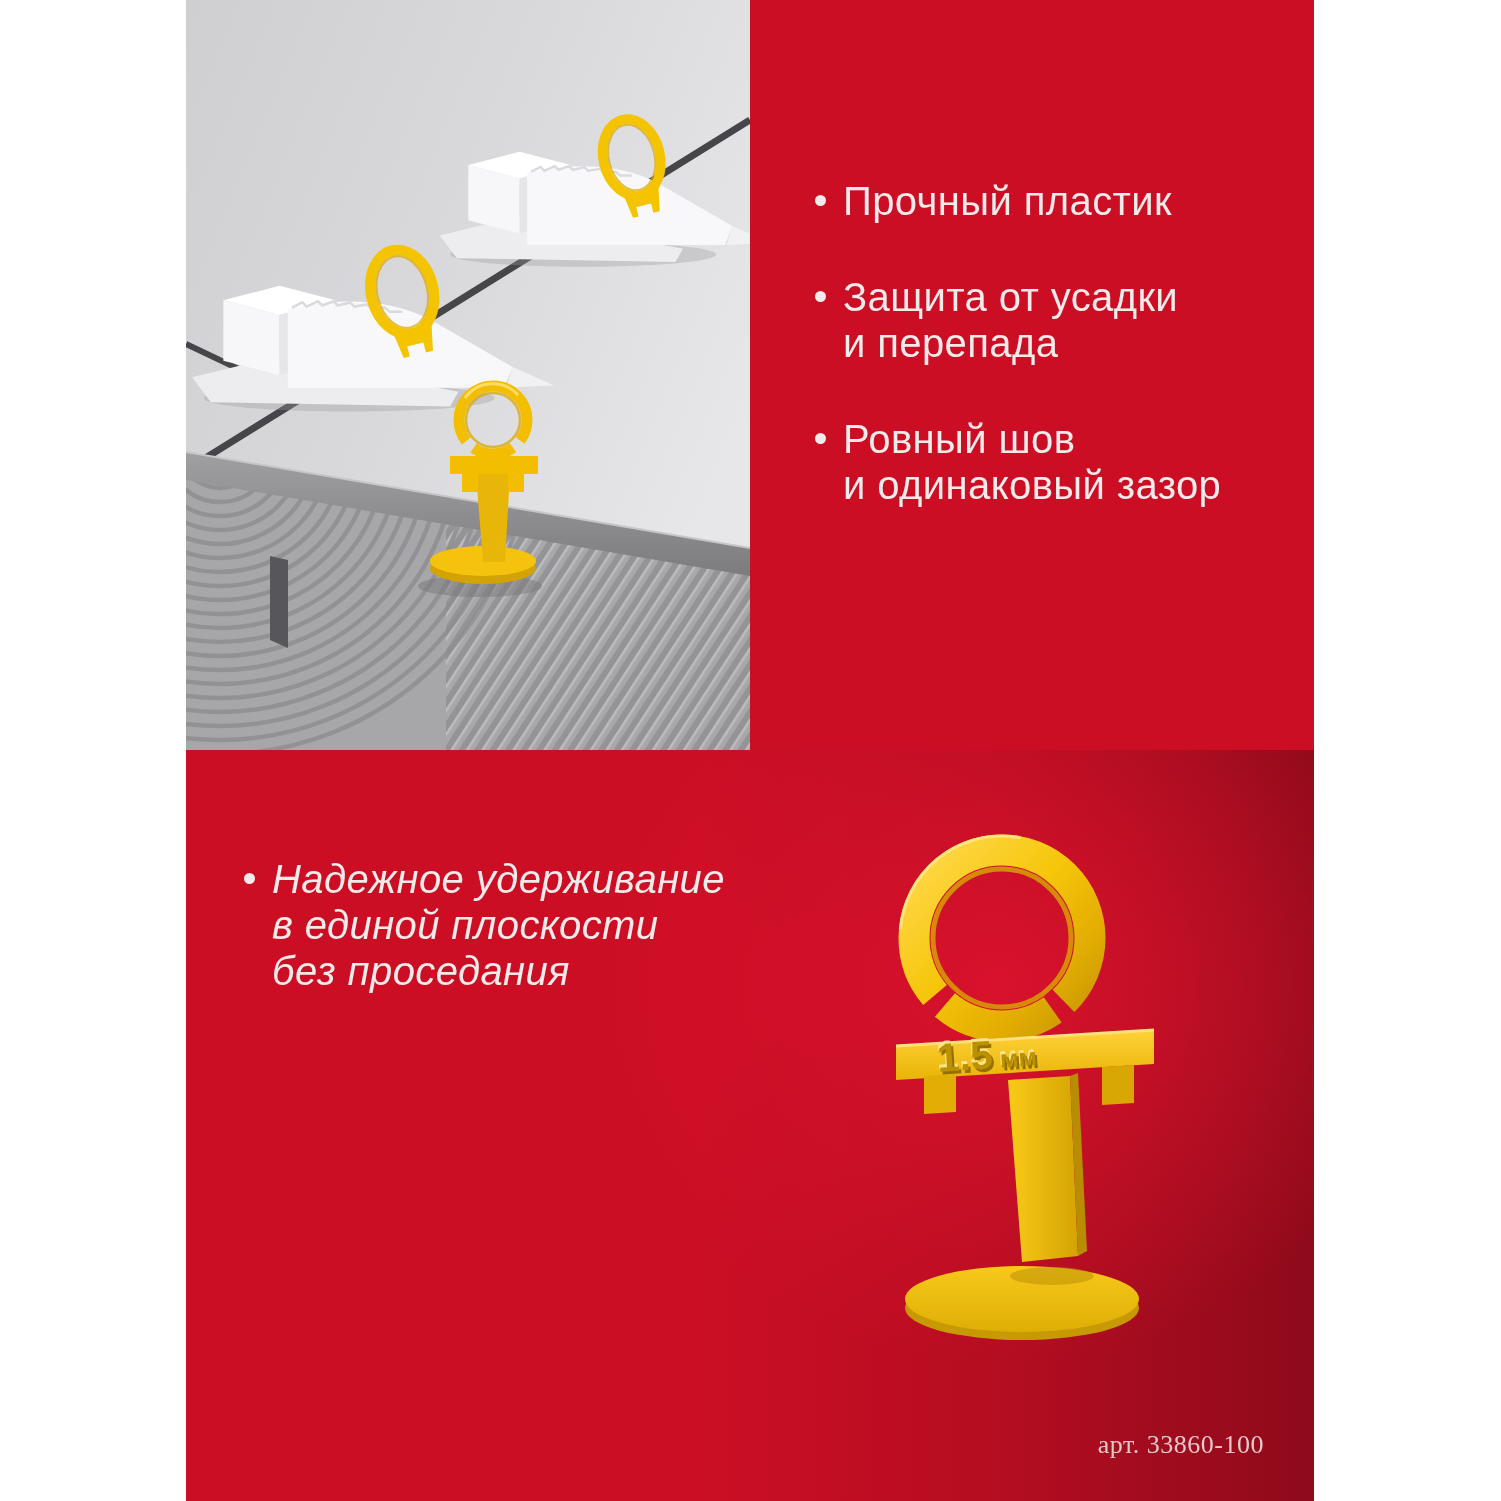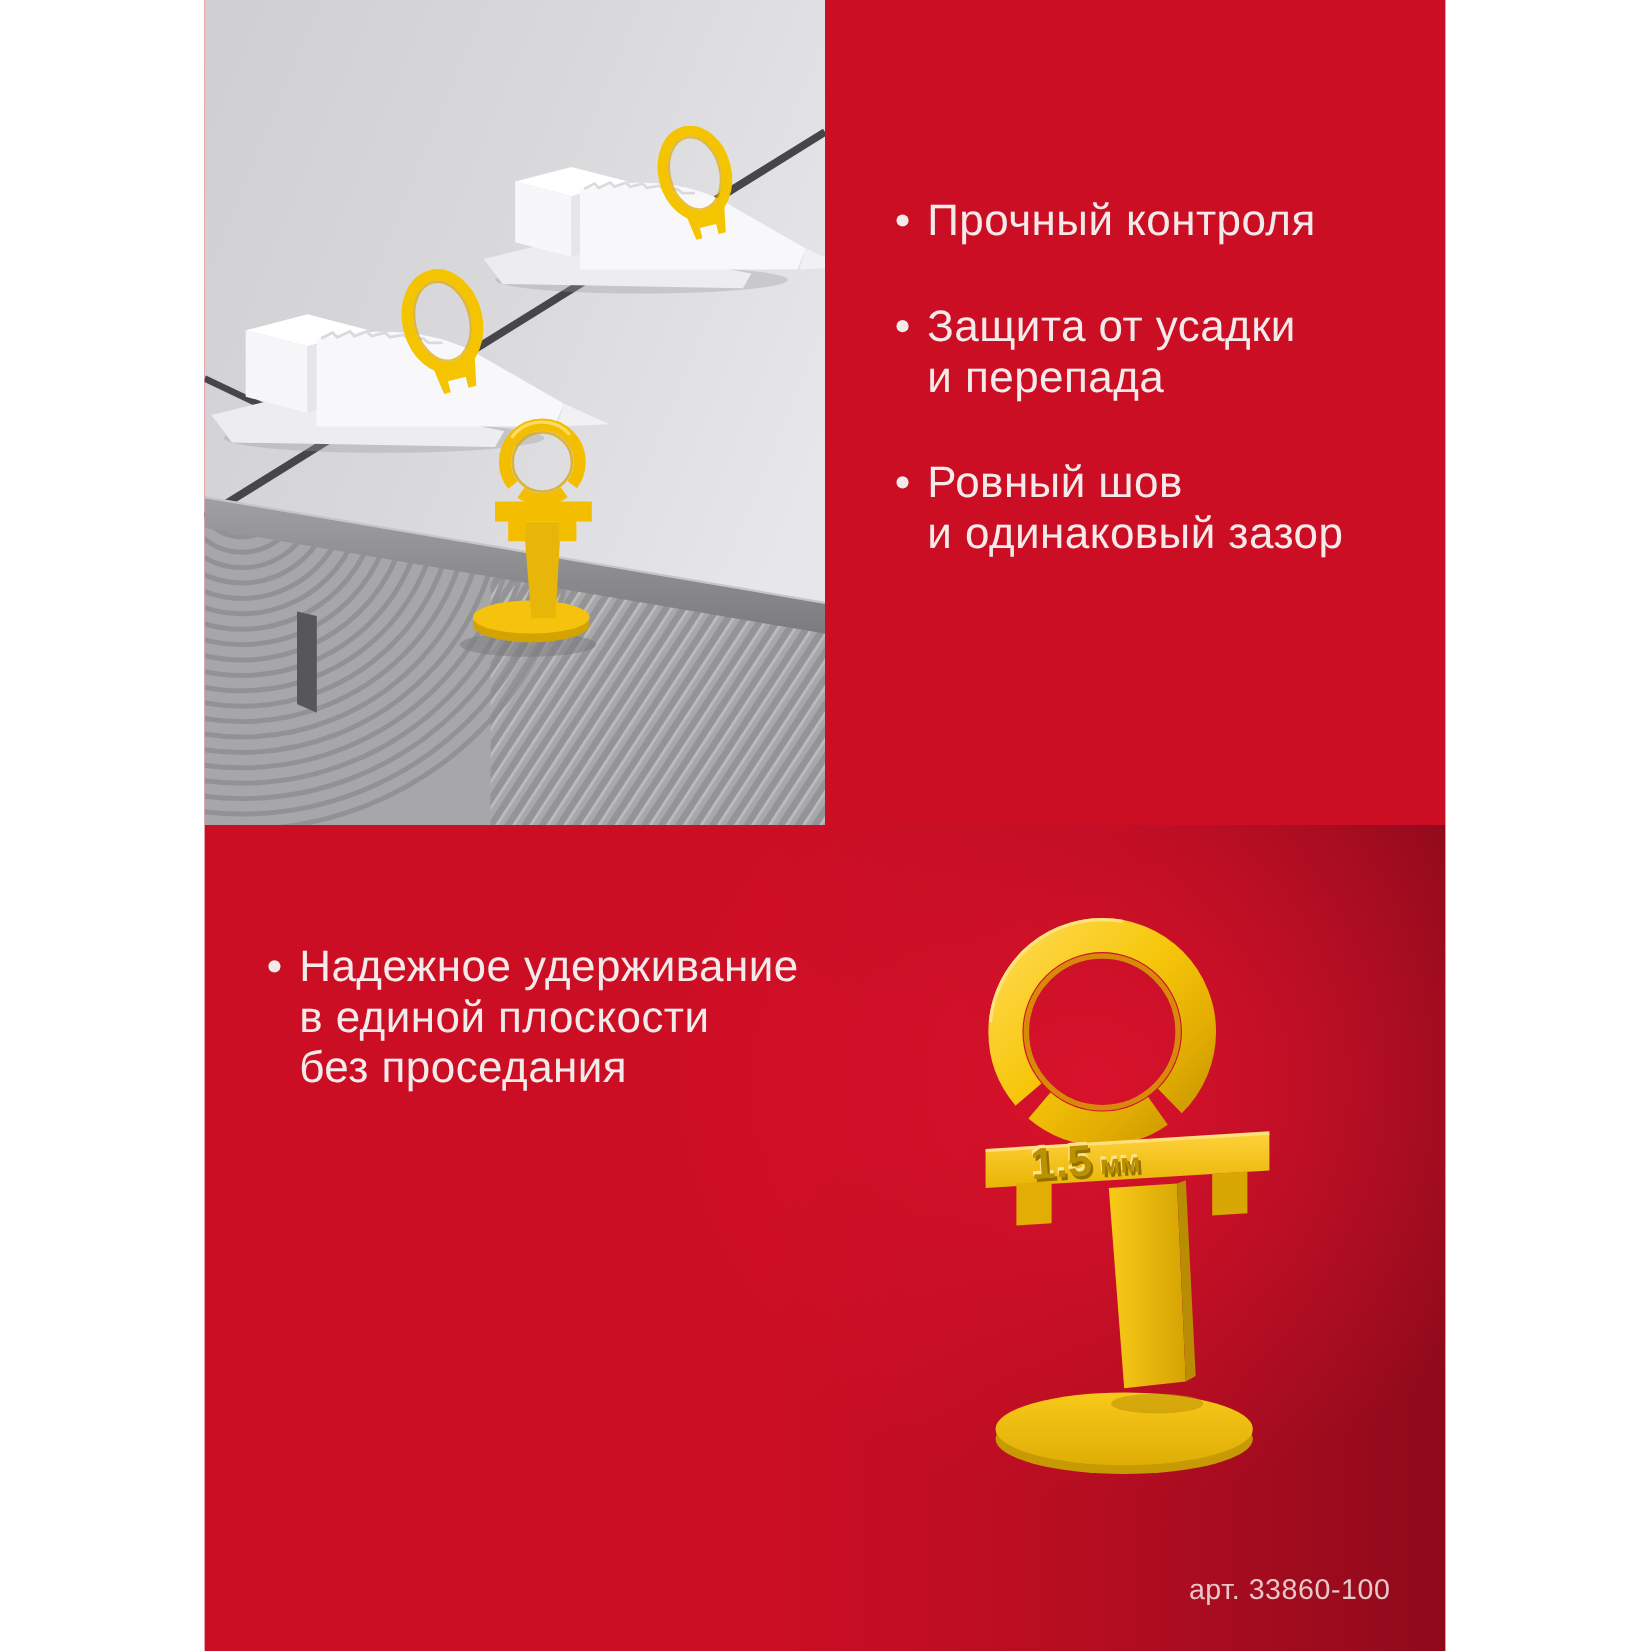--- a/index.html
+++ b/index.html
@@ -27,24 +27,24 @@
   ul.features li{
     position:relative;font-size:40px;line-height:46px;
   }
   ul.features li::before{
     content:"";position:absolute;left:-28px;top:17px;width:11px;height:11px;border-radius:50%;
     background:#f3eae9;
   }
   .features-top{left:843px;top:178px;width:460px;}
   .features-top li{margin-bottom:50px;}
   .features-bottom{left:272px;top:856px;width:560px;}
-  .features-bottom li{margin-bottom:68px;font-size:41px;}
+  .features-bottom li{margin-bottom:68px;font-size:41px;font-style:italic;}
   .sku{
     position:absolute;right:237px;top:1430px;
-    font-size:26px;letter-spacing:.5px;color:#e8c7c9;font-weight:400;
+    font-size:26px;letter-spacing:.5px;color:#e8c7c9;font-weight:400;font-family:Liberation Serif, serif;
   }
   .emboss-big{font-size:40px;font-weight:bold;}
   .emboss-small{font-size:25px;font-weight:bold;}
 </style>
 </head>
 <body>
 
 <div class="page">
 
   <div class="red-top"></div>
@@ -132,21 +132,21 @@
       <ellipse cx="297" cy="561" rx="53" ry="15" fill="#f5c30e"></ellipse>
       <path d="M290,474 L324,474 L319,562 L297,562 Z" fill="#e8b609"></path>
       <path d="M264,456 L352,456 L352,474 L338,474 L338,492 L322,492 L322,474 L292,474 L292,492 L276,492 L276,474 L264,474 Z" fill="#f3be00"></path>
       <circle cx="307" cy="420" r="34" fill="none" stroke="#f3be00" stroke-width="11" stroke-dasharray="22 10 42 10 130"></circle>
       <circle cx="307" cy="420" r="27" fill="none" stroke="#d8a604" stroke-width="2.5" opacity="0.75"></circle>
       <path d="M279,398 A34,34 0 0 1 332,395" stroke="#ffdf70" stroke-width="3" fill="none" opacity="0.9"></path>
     </g>
   </svg>
 
   <ul class="features features-top">
-      <li>Прочный контроля</li>
+      <li>Прочный пластик</li>
       <li>Защита от усадки<br>и перепада</li>
       <li>Ровный шов<br>и одинаковый зазор</li>
     </ul>
 
   <ul class="features features-bottom">
       <li>Надежное удерживание<br>в единой плоскости<br>без проседания</li>
     </ul>
 
   <svg class="render" viewBox="0 0 290 515" aria-hidden="true">
     <defs>

